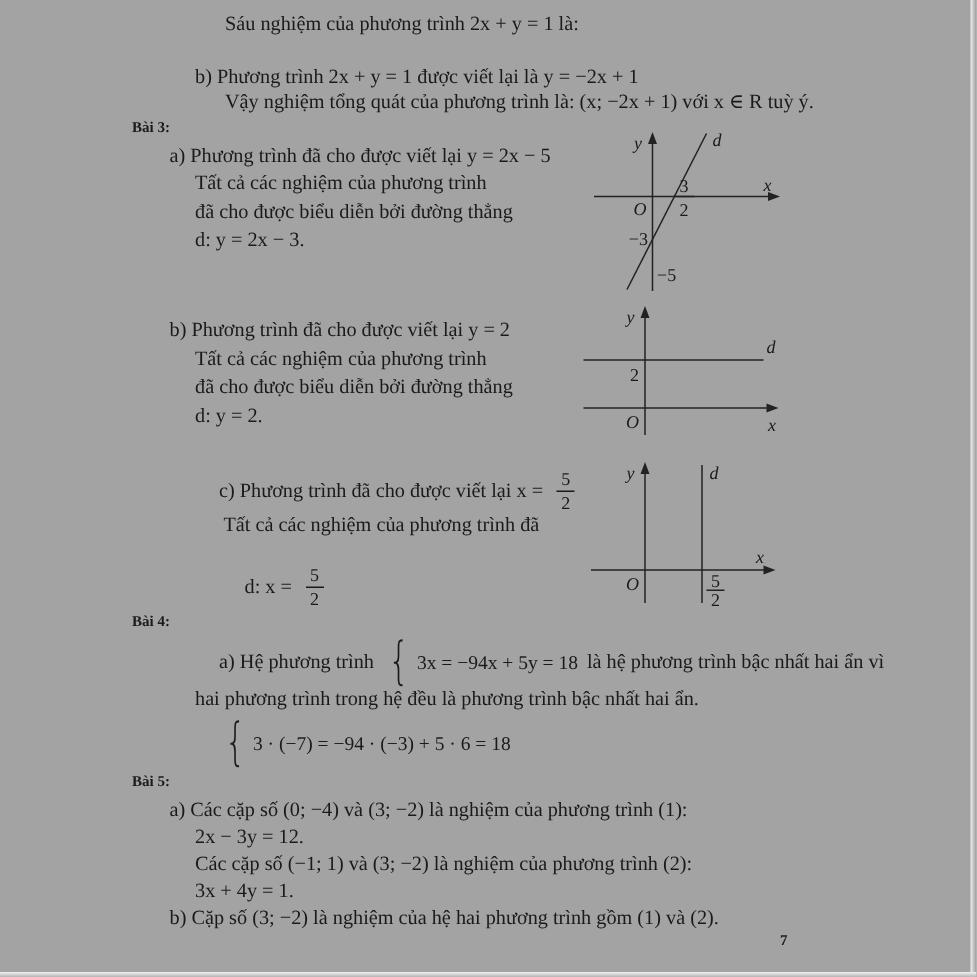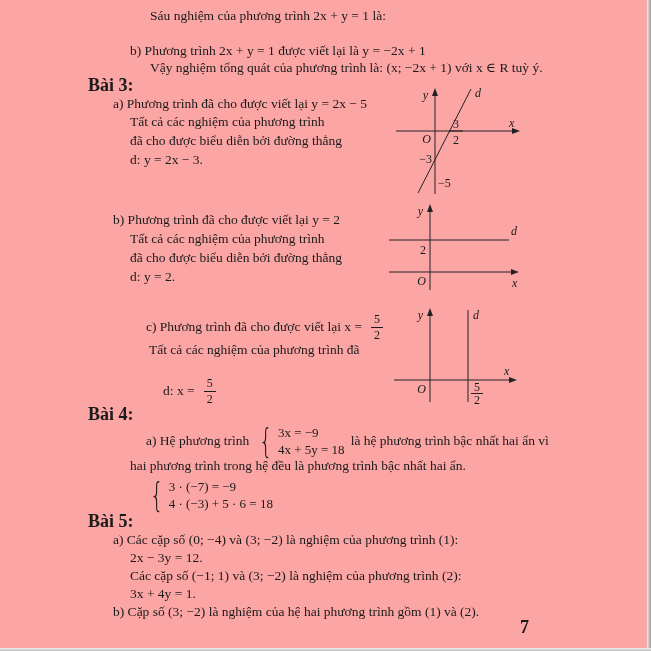--- a/index.html
+++ b/index.html
@@ -1,33 +1,33 @@
 <!DOCTYPE html>
 <html><head>
 <meta charset="utf-8">
 <style>
   html,body{margin:0;padding:0;}
   .page{
     position:relative;
     width:651px;height:651px;
-    background:#fca5a5;
+    background:#a3a3a3;
     font-family:"Liberation Serif","DejaVu Serif",serif;
     font-size:13.5px;
     color:#1a1a1a;
     overflow:hidden;
   }
   .t{position:absolute;white-space:nowrap;line-height:17px;}
-  .bold{font-weight:bold;font-size:18px;}
+  .bold{font-weight:bold;font-size:10px;}
   .row{position:absolute;display:flex;align-items:center;gap:6px;white-space:nowrap;margin-left:33px;}
   .frac{display:inline-flex;flex-direction:column;align-items:center;vertical-align:middle;line-height:1.05;font-size:12px;margin:0 3px;}
   .frac .num{border-bottom:1px solid #1a1a1a;padding:0 3px 1px;}
   .frac .den{padding-top:1px;}
   .system{display:inline-flex;align-items:center;}
   .system .brace{font-family:"DejaVu Sans",sans-serif;font-size:34px;font-weight:300;line-height:1;transform:scaleX(0.65);margin-right:1px;}
-  .system .eqs{display:flex;flex-direction:column;font-size:13px;line-height:17px;}
+  .system .eqs{display:flex;flex-direction:row;font-size:13px;line-height:17px;}
   .fig{position:absolute;}
   .fig line{stroke:#222;stroke-width:1;}
   .fig polygon{fill:#222;}
   .fig text{font-family:"Liberation Serif",serif;font-size:12px;fill:#1a1a1a;}
   .fig text.it{font-style:italic;}
   .edge-right{position:absolute;right:0;top:0;width:4px;height:100%;
     background:linear-gradient(to right,#eeeeee,#9a9a9a);}
   .edge-bottom{position:absolute;left:0;bottom:0;width:100%;height:3px;
     background:linear-gradient(to bottom,#f2f2f2,#b9b9b9);}
 </style>

